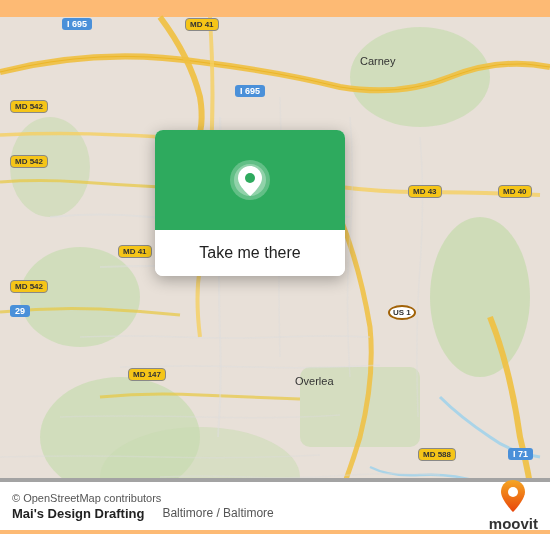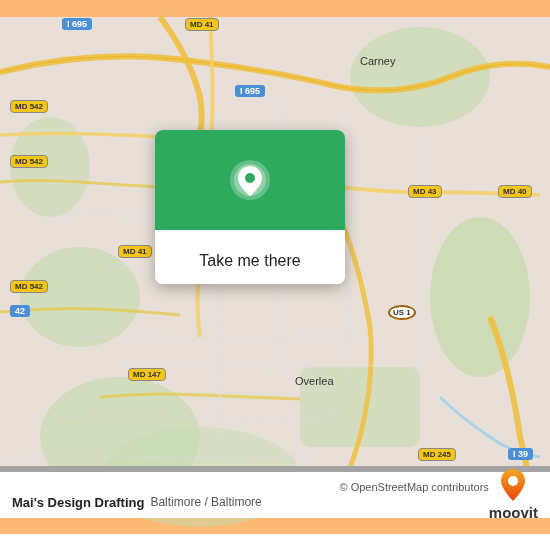--- a/index.html
+++ b/index.html
@@ -25,31 +25,30 @@
       width: 100%;
       height: 100%;
       position: absolute;
       top: 0;
       left: 0;
     }
 
     
     #bottom-bar {
       position: absolute;
-      bottom: 16px;
+      bottom: 4px;
       left: 0;
       right: 0;
       height: 52px;
       background: white;
       display: flex;
       align-items: center;
       padding: 0 12px;
-      border-top: 6px solid #a3a3a3;
+      border-top: 4px solid #a3a3a3;
       z-index: 10;
-      text-align: right;
     }
 
     #copyright-text {
       font-size: 11px;
       color: #555;
       flex: 1;
     }
 
     #moovit-logo {
       display: flex;
@@ -87,21 +86,20 @@
       height: 44px;
     }
 
     #popup-button {
       display: flex;
       align-items: center;
       justify-content: center;
       padding: 14px 0;
       cursor: pointer;
       background: white;
-      margin-top: 8px;
     }
 
     #popup-button span {
       font-size: 16px;
       color: #222;
       font-weight: 400;
     }
 
     
     .road-label {
@@ -234,27 +232,27 @@
   <div style="position:absolute; top:185px; left:498px;">
     <span class="road-label md-label">MD 40</span>
   </div>
   <div style="position:absolute; top:305px; left:388px;">
     <span class="road-label us-label">US 1</span>
   </div>
   <div style="position:absolute; top:368px; left:128px;">
     <span class="road-label md-label">MD 147</span>
   </div>
   <div style="position:absolute; top:448px; left:418px;">
-    <span class="road-label md-label">MD 245</span>
+    <span class="road-label md-label">MD 588</span>
   </div>
   <div style="position:absolute; top:448px; left:508px;">
-    <span class="road-label highway-label">I 39</span>
+    <span class="road-label highway-label">I 71</span>
   </div>
   <div style="position:absolute; top:305px; left:10px;">
-    <span class="road-label highway-label">42</span>
+    <span class="road-label highway-label">29</span>
   </div>
 
   <div style="position:absolute; top:55px; left:360px;">
     <span class="place-label">Carney</span>
   </div>
   <div style="position:absolute; top:375px; left:295px;">
     <span class="place-label">Overlea</span>
   </div>
 
   <div id="popup">
@@ -268,21 +266,21 @@
       </svg>
     </div>
     <div id="popup-button">
       <span>Take me there</span>
     </div>
   </div>
 
   <div id="bottom-bar">
     <div style="flex:1; display:flex; flex-direction:column; gap:2px;">
       <div id="copyright-text">© OpenStreetMap contributors</div>
-      <div style="display:flex; align-items:center; gap:6px;">
+      <div style="display:flex; align-items:center; gap:18px;">
         <span style="font-size:13px; font-weight:600; color:#222;">Mai's Design Drafting</span>
         <span style="font-size:12px; color:#555;">Baltimore / Baltimore</span>
       </div>
     </div>
     <div id="moovit-logo">
 
       <svg width="28" height="32" viewBox="0 0 28 32" xmlns="http://www.w3.org/2000/svg">
         <defs>
           <linearGradient id="moovitGrad" x1="0" y1="0" x2="0" y2="1">
             <stop offset="0%" stop-color="#f5a623"></stop>

